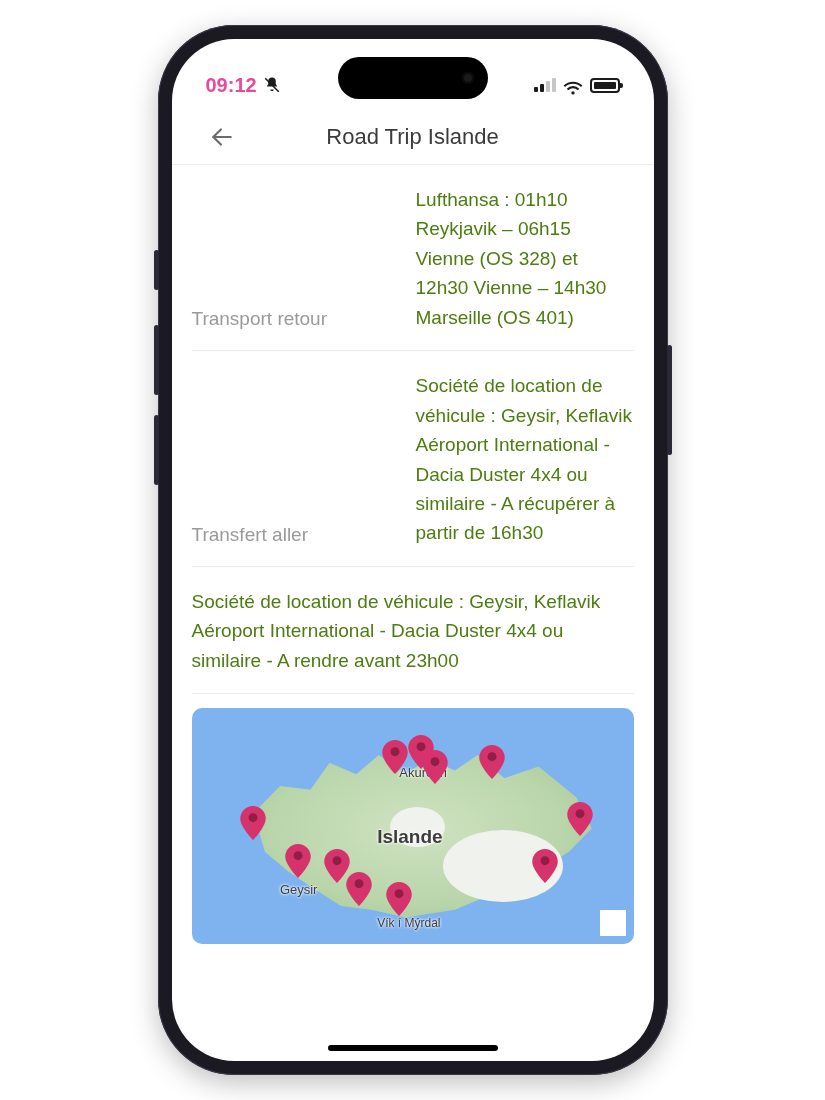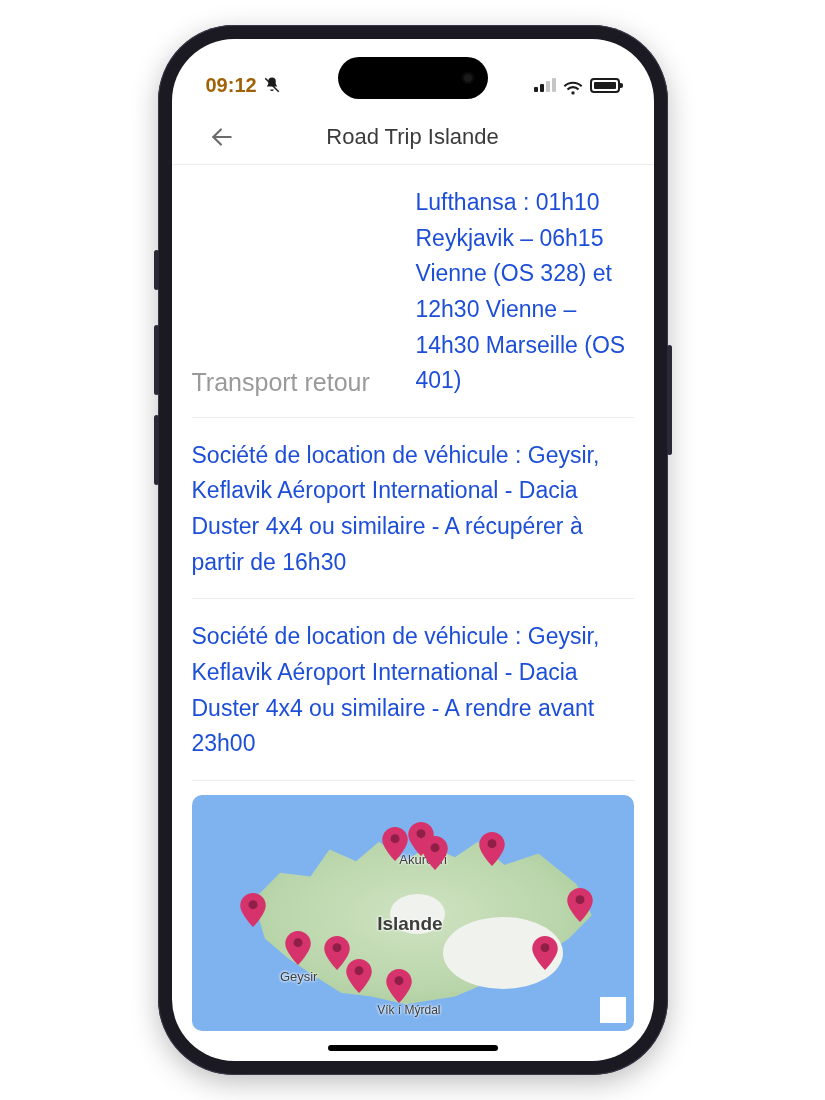--- a/index.html
+++ b/index.html
@@ -63,21 +63,21 @@
   
   .status {
     position: relative;
     height: 70px;
     padding: 22px 34px 0;
     display: flex;
     justify-content: space-between;
     align-items: center;
     font-weight: 700;
     font-size: 20px;
-    color: #a16207;
+    color: #ec4899;
   }
   .status-left { display:flex; align-items:center; gap:6px; }
   .status-right { display:flex; align-items:center; gap:7px; }
   .bell-off { width:18px; height:18px; display:inline-block; }
   .sig { display:flex; align-items:flex-end; gap:2px; height:14px;}
   .sig span{ width:4px; background:#1b1b1b; border-radius:1px;}
   .sig span:nth-child(1){height:5px}
   .sig span:nth-child(2){height:8px}
   .sig span:nth-child(3){height:11px; background:#c6c6c6}
   .sig span:nth-child(4){height:14px; background:#c6c6c6}
@@ -105,28 +105,28 @@
     align-items:flex-end;
     gap:24px;
     padding: 20px 0 18px;
     border-bottom:1px solid #ececec;
   }
   .row:last-of-type{border-bottom:1px solid #ececec;}
   .label {
     width:200px;
     flex:0 0 200px;
     color:#9a9a9a;
-    font-size:25px;
+    font-size:19px;
     font-weight:400;
     padding-bottom:2px;
   }
   .value {
     flex:1;
-    color:#1d4ed8;
-    font-size:23px;
+    color:#4d7c0f;
+    font-size:19px;
     line-height:1.55;
   }
 
   
   .map-wrap{ padding:14px 20px 0; }
   .map {
     width:100%;
     height:236px;
     background:#7fb3ef;
     border-radius:10px;
@@ -224,20 +224,21 @@
       </div>
       <div class="title">Road Trip Islande</div>
     </div>
 
     <div class="content">
       <div class="row">
         <div class="label">Transport retour</div>
         <div class="value">Lufthansa : 01h10 Reykjavik – 06h15 Vienne (OS 328) et 12h30 Vienne – 14h30 Marseille (OS 401)</div>
       </div>
       <div class="row">
+        <div class="label">Transfert aller</div>
         <div class="value">Société de location de véhicule : Geysir, Keflavik Aéroport International - Dacia Duster 4x4 ou similaire - A récupérer à partir de 16h30</div>
       </div>
       <div class="row">
         <div class="value">Société de location de véhicule : Geysir, Keflavik Aéroport International - Dacia Duster 4x4 ou similaire - A rendre avant 23h00</div>
       </div>
     </div>
 
     <div class="map-wrap">
       <div class="map">
         <div class="landmass"></div>

